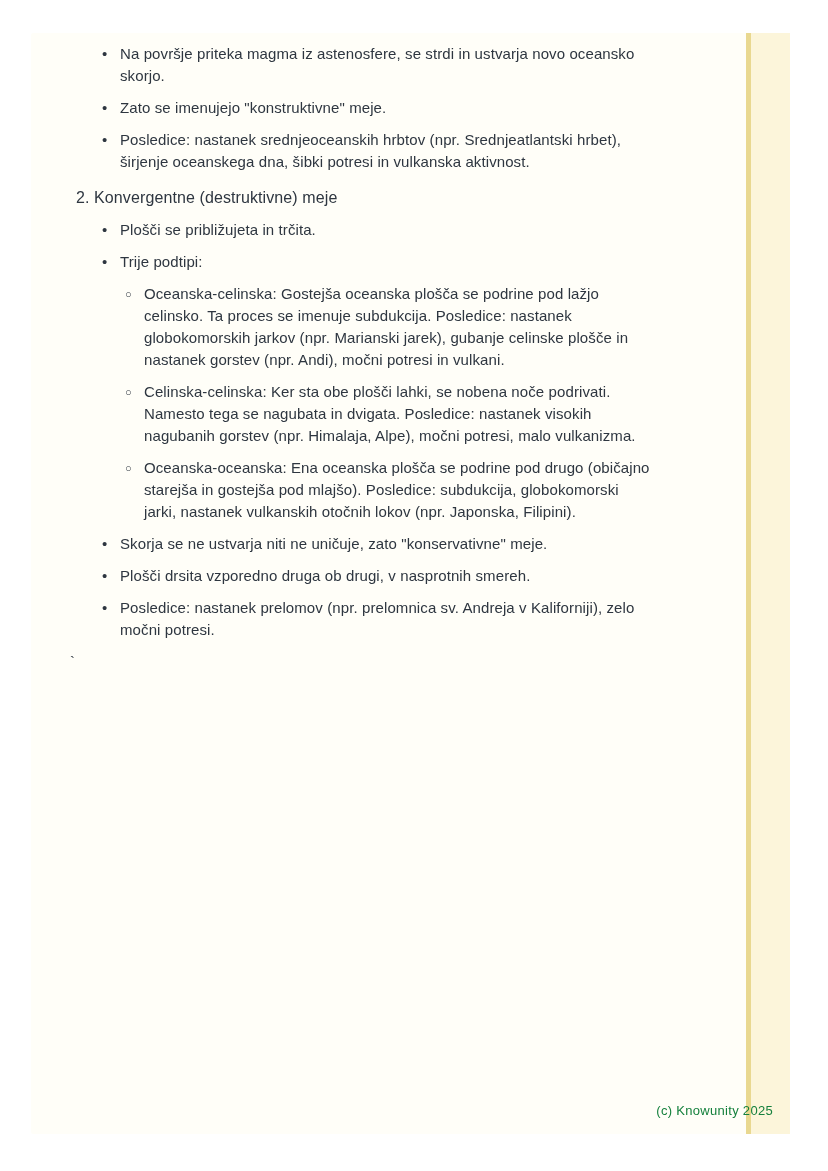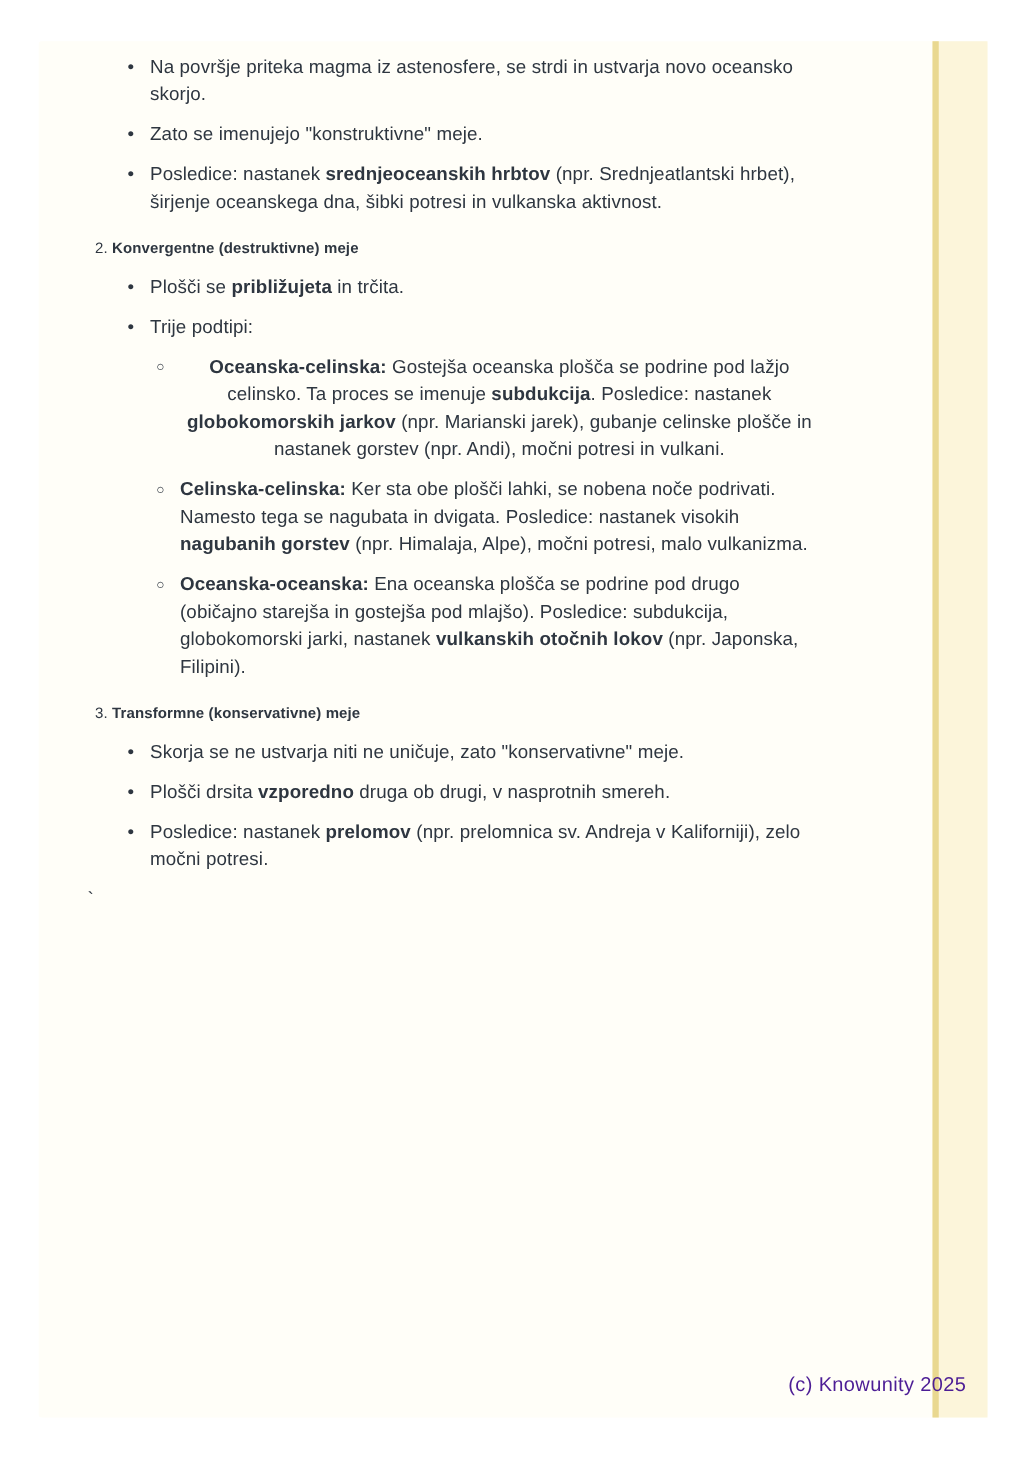--- a/index.html
+++ b/index.html
@@ -28,66 +28,66 @@
   .content {
     position: relative;
     z-index: 2;
     padding: 10px 135px 0 45px;
     font-size: 15px;
     line-height: 22px;
     color: #2e3640;
     letter-spacing: 0.1px;
   }
   .heading {
-    font-size: 12px;
+    font-size: 16px;
     line-height: 22px;
     margin: 14px 0 10px;
     font-weight: 400;
   }
   .heading strong { font-weight: 700; }
-  .content strong { font-weight: 700; }
+  .content strong { font-weight: 400; }
   ul { list-style: none; margin-top: 10px; }
   .content > ul:first-child { margin-top: 0; }
   ul.lv1 > li {
     position: relative;
     padding-left: 44px;
     margin-bottom: 10px;
   }
   ul.lv1 > li::before {
     content: "\2022";
     position: absolute;
     left: 26px; top: 0;
     line-height: 22px;
   }
   ul.lv2 { margin-top: 4px; }
   ul.lv2 > li {
     position: relative;
     padding-left: 24px;
     margin-bottom: 10px;
   }
-  ul.lv2 > li:first-child { margin-top: 10px; text-align: center; }
+  ul.lv2 > li:first-child { margin-top: 10px; }
   ul.lv2 > li::before {
     content: "\25CB";
     position: absolute;
     left: 5px; top: 0;
     line-height: 22px;
     font-size: 11px;
   }
   .stray-char {
     margin: 2px 0 0 -6px;
     line-height: 22px;
     color: #2e3640;
   }
   .watermark {
     position: absolute;
     right: 17px; bottom: 16px;
     z-index: 3;
-    font-size: 16px;
+    font-size: 13px;
     letter-spacing: 0.3px;
-    color: #4c1d95;
+    color: #15803d;
   }
 </style>
 </head>
 <body>
 
 <div class="card">
   <div class="stripe"></div>
   <div class="content">
       <ul class="lv1">
         <li><span>Na površje priteka magma iz astenosfere, se strdi in ustvarja novo oceansko skorjo.</span></li>
@@ -96,21 +96,20 @@
       </ul>
       <div class="heading"><span>2. </span><strong>Konvergentne (destruktivne) meje</strong></div>
       <ul class="lv1">
         <li><span>Plošči se </span><strong>približujeta</strong><span> in trčita.</span></li>
         <li><span>Trije podtipi:</span><ul class="lv2">
             <li><strong>Oceanska-celinska:</strong><span> Gostejša oceanska plošča se podrine pod lažjo celinsko. Ta proces se imenuje </span><strong>subdukcija</strong><span>. Posledice: nastanek </span><strong>globokomorskih jarkov</strong><span> (npr. Marianski jarek), gubanje celinske plošče in nastanek gorstev (npr. Andi), močni potresi in vulkani.</span></li>
             <li><strong>Celinska-celinska:</strong><span> Ker sta obe plošči lahki, se nobena noče podrivati. Namesto tega se nagubata in dvigata. Posledice: nastanek visokih </span><strong>nagubanih gorstev</strong><span> (npr. Himalaja, Alpe), močni potresi, malo vulkanizma.</span></li>
             <li><strong>Oceanska-oceanska:</strong><span> Ena oceanska plošča se podrine pod drugo (običajno starejša in gostejša pod mlajšo). Posledice: subdukcija, globokomorski jarki, nastanek </span><strong>vulkanskih otočnih lokov</strong><span> (npr. Japonska, Filipini).</span></li>
           </ul></li>
       </ul>
-      <div class="heading"><span>3. </span><strong>Transformne (konservativne) meje</strong></div>
       <ul class="lv1">
         <li><span>Skorja se ne ustvarja niti ne uničuje, zato "konservativne" meje.</span></li>
         <li><span>Plošči drsita </span><strong>vzporedno</strong><span> druga ob drugi, v nasprotnih smereh.</span></li>
         <li><span>Posledice: nastanek </span><strong>prelomov</strong><span> (npr. prelomnica sv. Andreja v Kaliforniji), zelo močni potresi.</span></li>
       </ul>
       <div class="stray-char">`</div>
     </div>
   <div class="watermark">(c) Knowunity 2025</div>
 </div>
 

